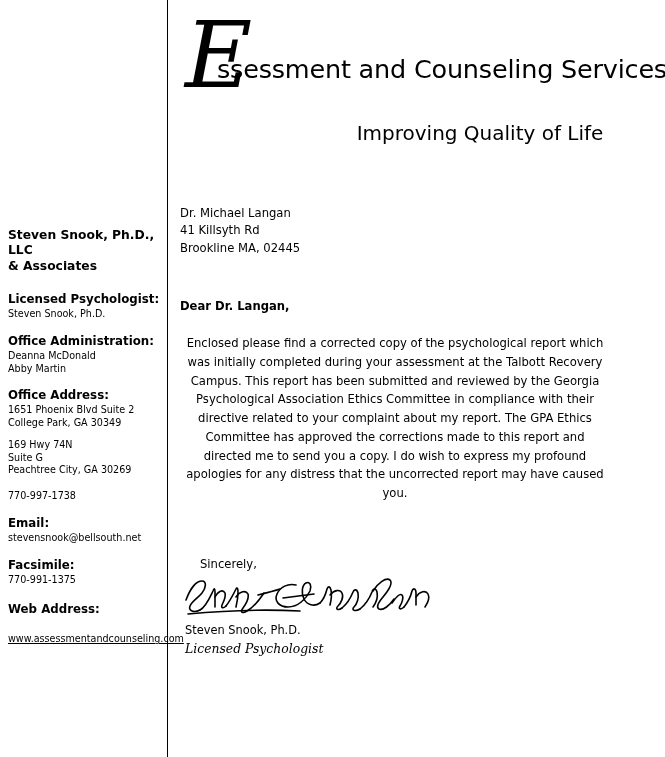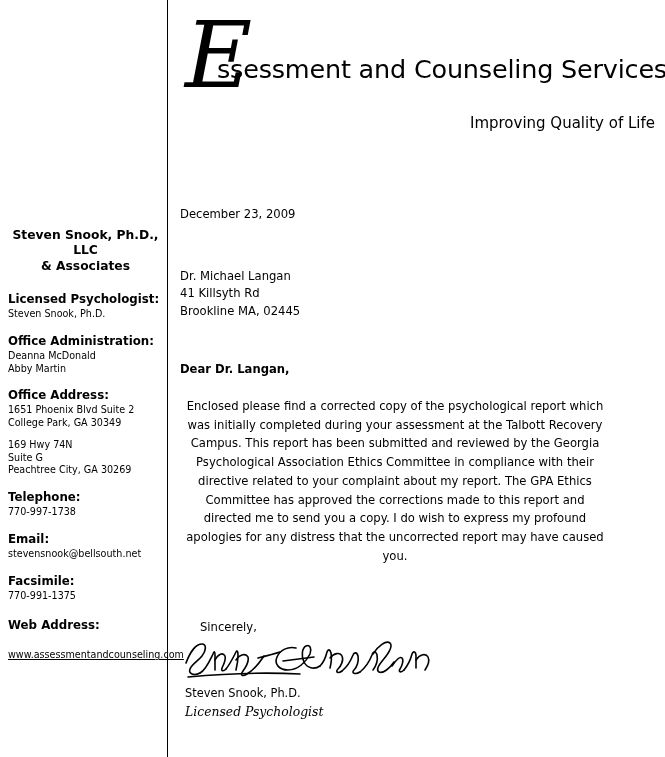--- a/index.html
+++ b/index.html
@@ -57,39 +57,39 @@
     top: 30px;
     font-family: "DejaVu Sans", sans-serif;
     font-size: 25.5px;
     letter-spacing: -0.2px;
     white-space: nowrap;
     color: #000;
   }
   #lh-tagline {
     position: absolute;
     left: 130px;
-    top: 90px;
+    top: 97px;
     width: 350px;
-    font-family: "DejaVu Sans", sans-serif;
-    font-size: 15px;
+    text-align: center;
+    font-family: "DejaVu Sans", sans-serif;
+    font-size: 20px;
     color: #000;
   }
 
   
   #sidebar {
     position: absolute;
     left: 8px;
     top: 228px;
     width: 155px;
   }
   .org-name {
     font-family: "DejaVu Sans", sans-serif;
     font-weight: bold;
     font-size: 12.3px;
-    text-align: center;
     line-height: 1.25;
     margin-bottom: 18px;
   }
   .sb-block {
     margin-bottom: 13px;
   }
   .sb-head {
     font-family: "DejaVu Sans", sans-serif;
     font-weight: bold;
     font-size: 11.8px;
@@ -192,21 +192,20 @@
       <div class="sb-line">1651 Phoenix Blvd Suite 2</div>
       <div class="sb-line">College Park, GA 30349</div>
       <div class="sb-sub">
         <div class="sb-line">169 Hwy 74N</div>
         <div class="sb-line">Suite G</div>
         <div class="sb-line">Peachtree City, GA 30269</div>
       </div>
     </div>
 
     <div class="sb-block">
-      <div class="sb-head">Telephone:</div>
       <div class="sb-line">770-997-1738</div>
     </div>
 
     <div class="sb-block">
       <div class="sb-head">Email:</div>
       <div class="sb-line">stevensnook@bellsouth.net</div>
     </div>
 
     <div class="sb-block">
       <div class="sb-head">Facsimile:</div>
@@ -216,21 +215,20 @@
     <div class="sb-block" style="margin-top:16px;">
       <div class="sb-head">Web Address:</div>
       <div style="height:10px;"></div>
       <a class="sb-link" href="#">www.assessmentandcounseling.com</a>
     </div>
 
   </div>
 
   <div id="letter">
 
-    <div id="letter-date">December 23, 2009</div>
 
     <div id="recipient">
       <div>Dr. Michael Langan</div>
       <div>41 Killsyth Rd</div>
       <div>Brookline MA, 02445</div>
     </div>
 
     <div id="salutation">Dear Dr. Langan,</div>
 
     <div id="body-para">Enclosed please find a corrected copy of the psychological report which was initially completed during your assessment at the Talbott Recovery Campus. This report has been submitted and reviewed by the Georgia Psychological Association Ethics Committee in compliance with their directive related to your complaint about my report.  The GPA Ethics Committee has approved the corrections made to this report and directed me to send you a copy. I do wish to express my profound apologies for any distress that the uncorrected report may have caused  you.</div>

